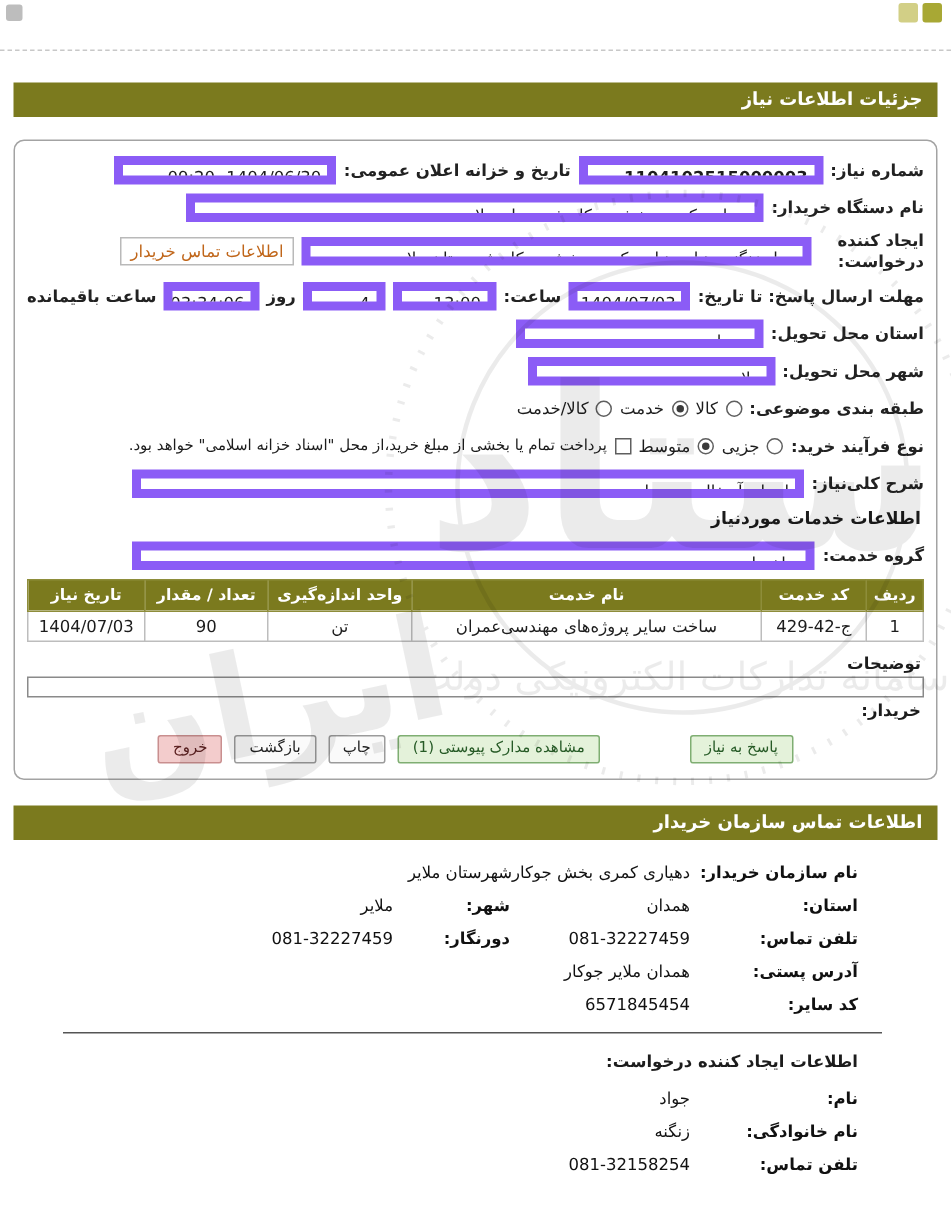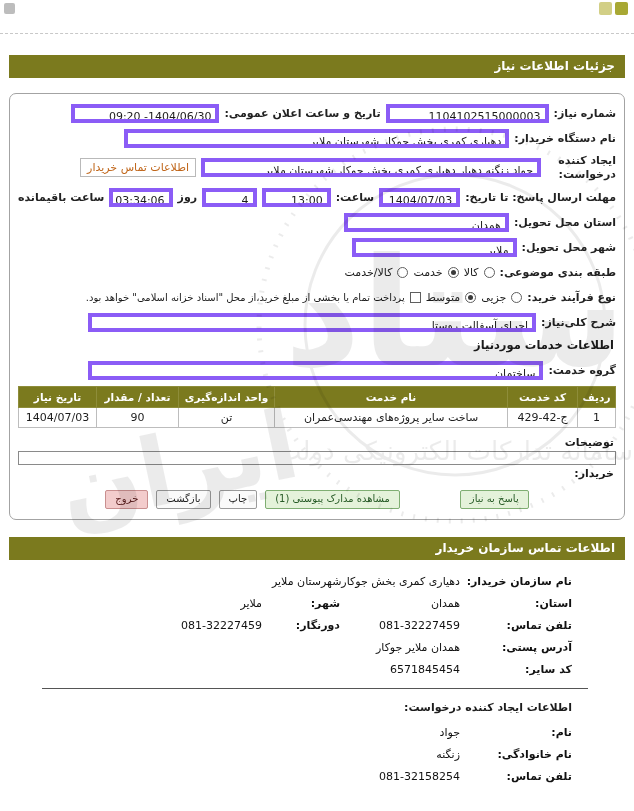--- a/index.html
+++ b/index.html
@@ -31,25 +31,25 @@
   }
   .title-bar.second { margin-top: 17px; }
 
   
   .panel { margin: 15px 9px 0; border: 1px solid #a3a3a3; border-radius: 7px; padding: 10px 8px 8px; background: transparent; }
 
   .row { display: flex; align-items: center; gap: 5px; margin-bottom: 6px; min-height: 19px; }
   .lbl { font-weight: bold; color: #222; white-space: nowrap; }
   .lbl.wrap { white-space: normal; width: 70px; flex-shrink: 0; line-height: 1.25; }
   .box {
-    border: 4px solid #8b5cf6; background: #fff;
+    border: 6px solid #8b5cf6; background: #fff;
     height: 19px; line-height: 17px; padding: 0 4px;
     overflow: hidden; white-space: nowrap;
   }
-  .w163 { width: 163px; } .w148 { width: 148px; } .w385 { width: 385px; }
+  .w163 { width: 163px; font-weight: bold; } .w148 { width: 148px; } .w385 { width: 385px; }
   .w340 { width: 340px; } .w165 { width: 165px; }
   .w82 { width: 82px; } .w70 { width: 70px; text-decoration: underline; } .w55 { width: 55px; } .w64 { width: 64px; }
   .grow { flex: 1; }
   .ind { margin-left: 70px; }
 
   .link-box { border: 1px solid #b9b9b9; color: #c0661a; background: #fff; height: 19px; line-height: 17px; padding: 0 6px; white-space: nowrap; cursor: pointer; }
 
   .radio { width: 11px; height: 11px; border: 1px solid #5f5f5f; border-radius: 50%; background: #fff; flex-shrink: 0; position: relative; cursor: pointer; }
   .radio.sel::after { content: ""; position: absolute; inset: 2px; background: #3a3a3a; border-radius: 50%; }
   .optlbl { white-space: nowrap; }
@@ -107,21 +107,21 @@
     <div class="dashed-line"></div>
   </div>
 
   <div class="title-bar">جزئیات اطلاعات نیاز</div>
 
   <div class="panel">
 
     <div class="row">
       <span class="lbl">شماره نیاز:</span>
       <div class="box w163">1104102515000003</div>
-      <span class="lbl">تاریخ و ساعت اعلان عمومی:</span>
+      <span class="lbl">تاریخ و خزانه اعلان عمومی:</span>
       <div class="box w148">1404/06/30- 09:20</div>
     </div>
 
     <div class="row">
       <span class="lbl">نام دستگاه خریدار:</span>
       <div class="box w385">دهیاری کمری بخش جوکار شهرستان ملایر</div>
     </div>
 
     <div class="row">
       <span class="lbl wrap">ایجاد کننده درخواست:</span>

